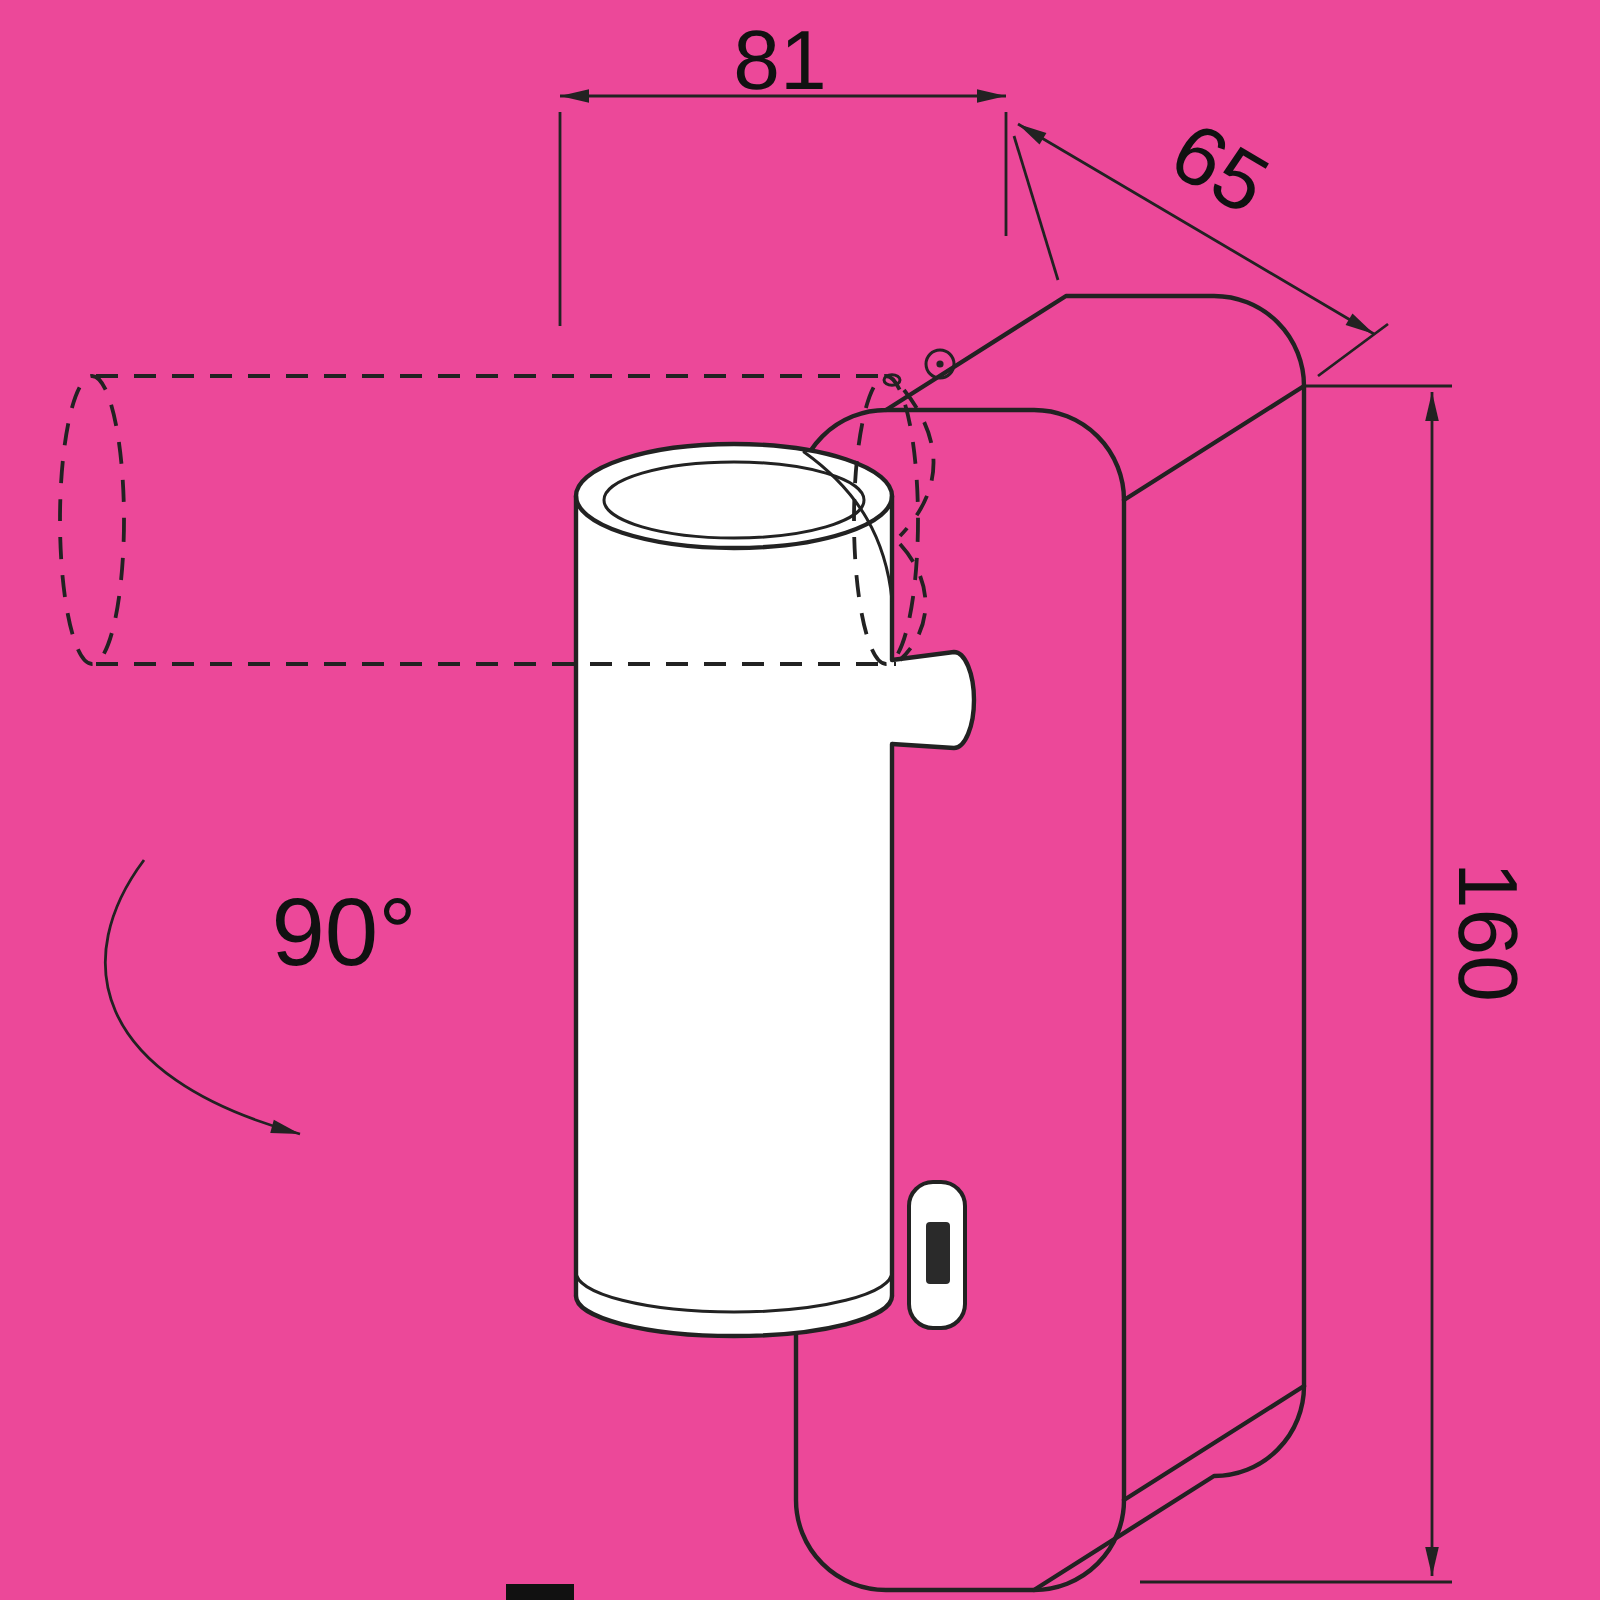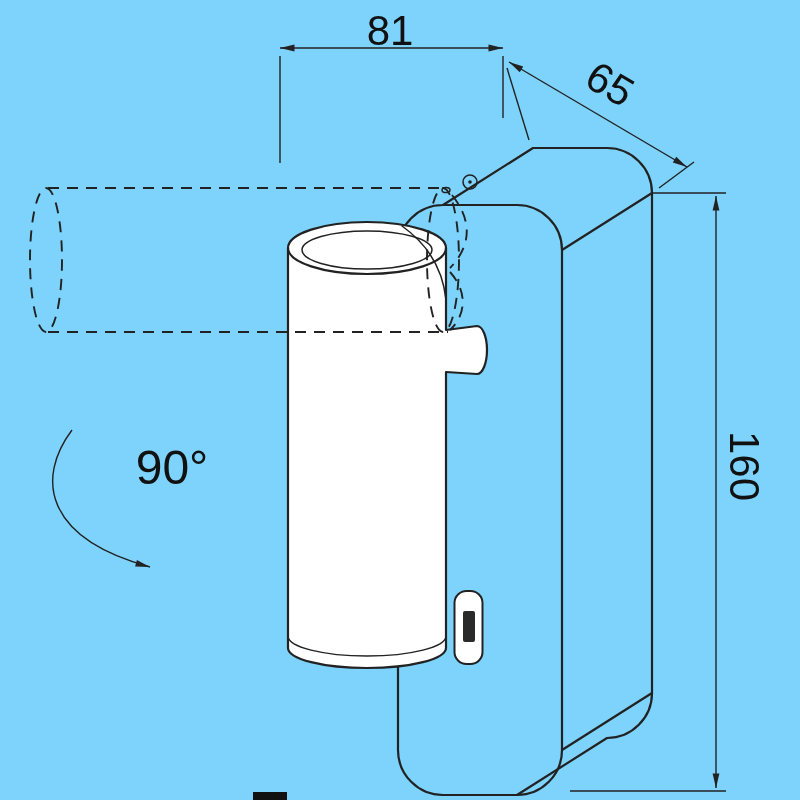--- a/index.html
+++ b/index.html
@@ -4,21 +4,21 @@
 <style>
   html, body {
     margin: 0;
     padding: 0;
     background: #ffffff;
   }
   .stage {
     position: relative;
     width: 800px;
     height: 800px;
-    background: #7dd3fc;
+    background: #ec4899;
     overflow: hidden;
   }
   svg { display: block; }
 
   .obj  { fill: none; stroke: #222222; stroke-width: 2.2; stroke-linecap: round; stroke-linejoin: round; }
   .thin { fill: none; stroke: #222222; stroke-width: 1.5; stroke-linecap: round; }
   .fillw { fill: #ffffff; stroke: none; }
   .dash { fill: none; stroke: #222222; stroke-width: 1.9; stroke-dasharray: 11 8; stroke-linecap: butt; }
   .dim  { fill: none; stroke: #222222; stroke-width: 1.4; }
   .ext  { fill: none; stroke: #222222; stroke-width: 1.4; }

